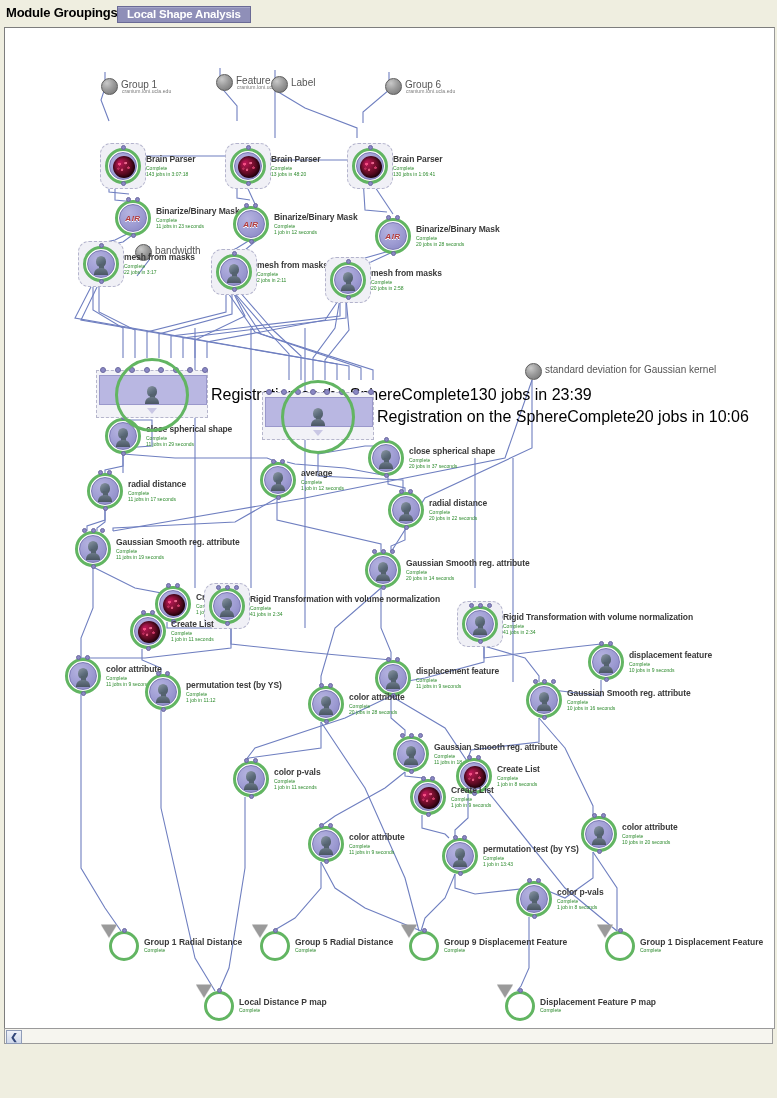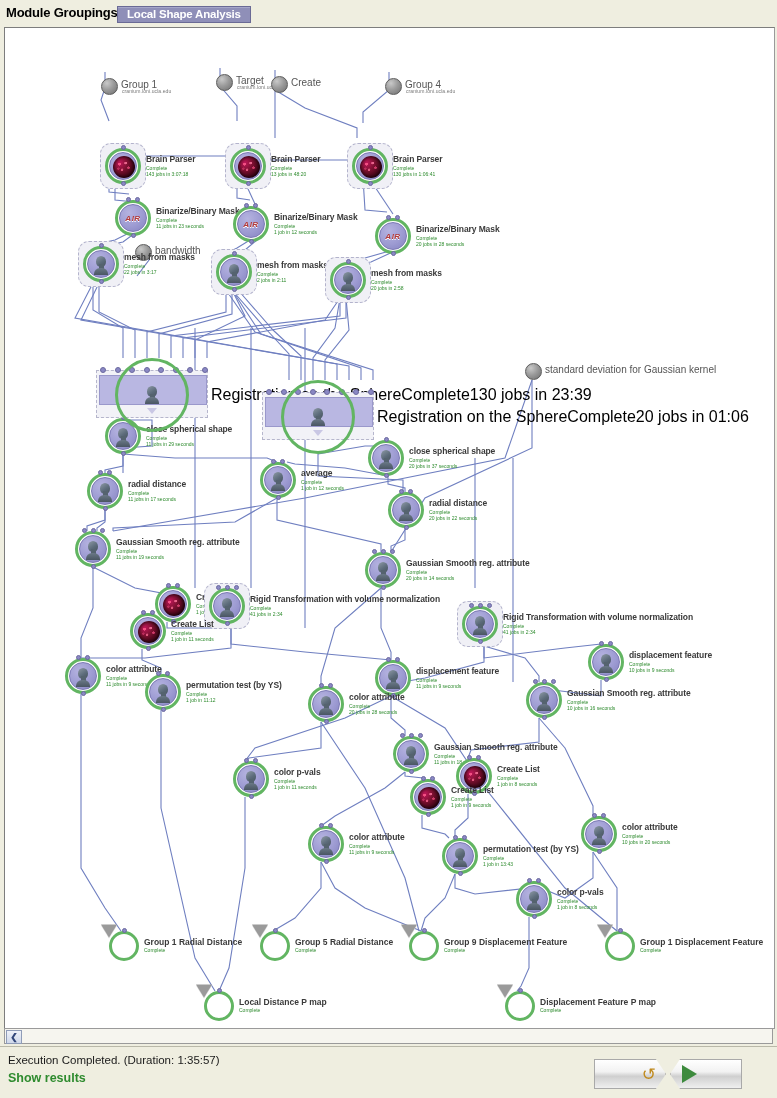--- a/index.html
+++ b/index.html
@@ -349,30 +349,30 @@
         </g>
       </svg>
       <div id="nodes-layer">
           <div class="node src" style="left: 96px; top: 50px;">
             <div class="glyph"></div>
             <div class="lbl">Group 1</div>
             <div class="sub">cranium.loni.ucla.edu</div>
           </div>
           <div class="node src" style="left: 211px; top: 46px;">
             <div class="glyph"></div>
-            <div class="lbl">Target</div>
+            <div class="lbl">Feature</div>
             <div class="sub">cranium.loni.ucla.edu</div>
           </div>
           <div class="node src" style="left: 266px; top: 48px;">
             <div class="glyph"></div>
-            <div class="lbl">Create</div>
+            <div class="lbl">Label</div>
           </div>
           <div class="node src" style="left: 380px; top: 50px;">
             <div class="glyph"></div>
-            <div class="lbl">Group 4</div>
+            <div class="lbl">Group 6</div>
             <div class="sub">cranium.loni.ucla.edu</div>
           </div>
           <div class="node src" style="left: 130px; top: 216px;">
             <div class="glyph"></div>
             <div class="lbl">bandwidth</div>
           </div>
           <div class="node src" style="left: 520px; top: 335px;">
             <div class="glyph"></div>
             <div class="lbl">standard deviation for Gaussian kernel</div>
           </div>
@@ -991,21 +991,21 @@
                 <i style="left: 14.5px;"></i>
                 <i style="left: 29px;"></i>
                 <i style="left: 43.5px;"></i>
                 <i style="left: 58px;"></i>
                 <i style="left: 72.5px;"></i>
                 <i style="left: 87px;"></i>
                 <i style="left: 101.5px;"></i>
               </div>
             </div>
             <div class="ring"></div>
-            <div class="txt"><span class="name">Registration on the Sphere</span><span class="st">Complete</span><span class="jb">20 jobs in 01:06</span></div>
+            <div class="txt"><span class="name">Registration on the Sphere</span><span class="st">Complete</span><span class="jb">20 jobs in 10:06</span></div>
           </div>
           <div class="node out" style="left: 104px; top: 903px;">
             <div class="ring"></div>
             <div class="tri"></div>
             <div class="pin" style="left: 12.5px; top: -3px;"></div>
             <div class="txt">
               <span class="name">Group 1 Radial Distance</span>
               <span class="st">Complete</span>
             </div>
           </div>
@@ -1055,27 +1055,14 @@
             </div>
           </div>
         </div>
     </div>
   </div>
 
   <div id="scrollstrip">
     <div id="scroll-left-btn">❮</div>
   </div>
 
-  <div id="statusbar">
-    <span id="status-text">Execution Completed.  (Duration: 1:35:57)</span>
-    <span id="show-results">Show results</span>
-
-    <div class="arrowbtn" id="btn-reset">
-      <div class="shape"></div>
-      <div class="ico">↺</div>
-    </div>
-    <div class="arrowbtn" id="btn-run">
-      <div class="shape"></div>
-      <div class="ico"></div>
-    </div>
-  </div>
 
 </div>
 
 </body></html>

